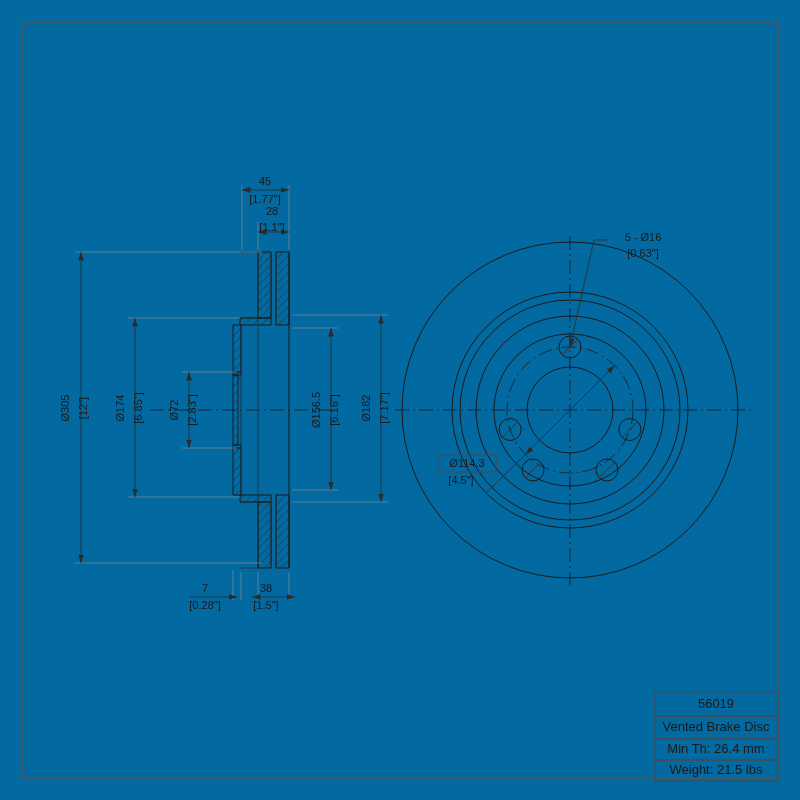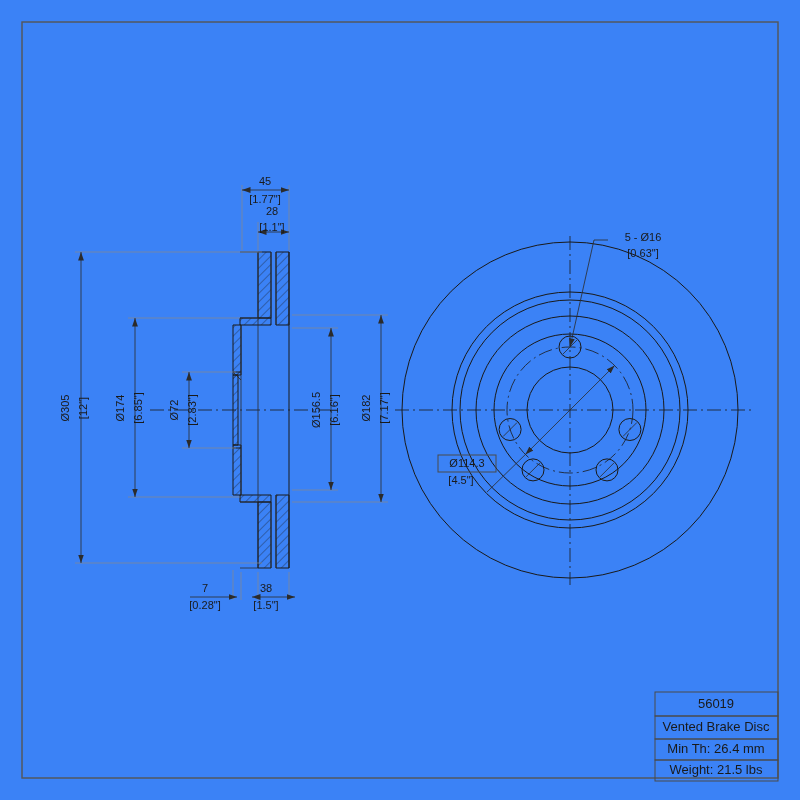--- a/index.html
+++ b/index.html
@@ -11,21 +11,21 @@
   body {
     width: 800px;
     height: 800px;
     font-family: "Liberation Sans", sans-serif;
     overflow: hidden;
   }
   #drawing-root {
     position: relative;
     width: 800px;
     height: 800px;
-    background: #3b82f6;
+    background: #0369a1;
   }
   svg#blueprint {
     display: block;
     width: 800px;
     height: 800px;
   }
   .ln {
     stroke: #1a1a1a;
     stroke-width: 1;
     fill: none;

